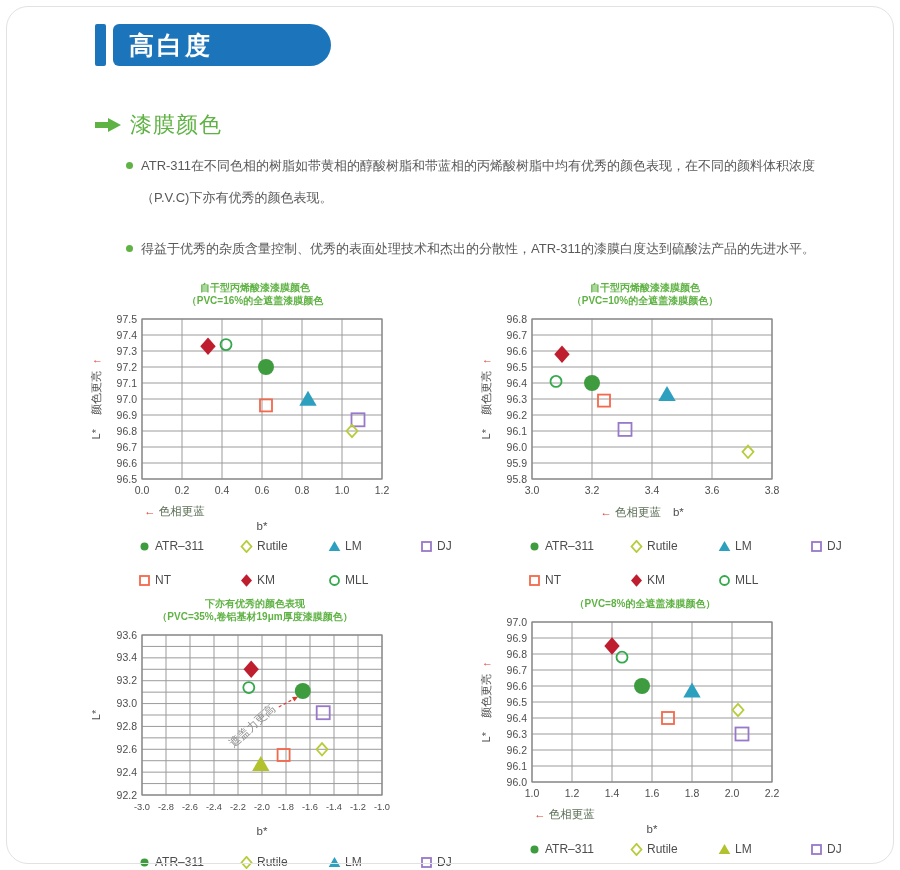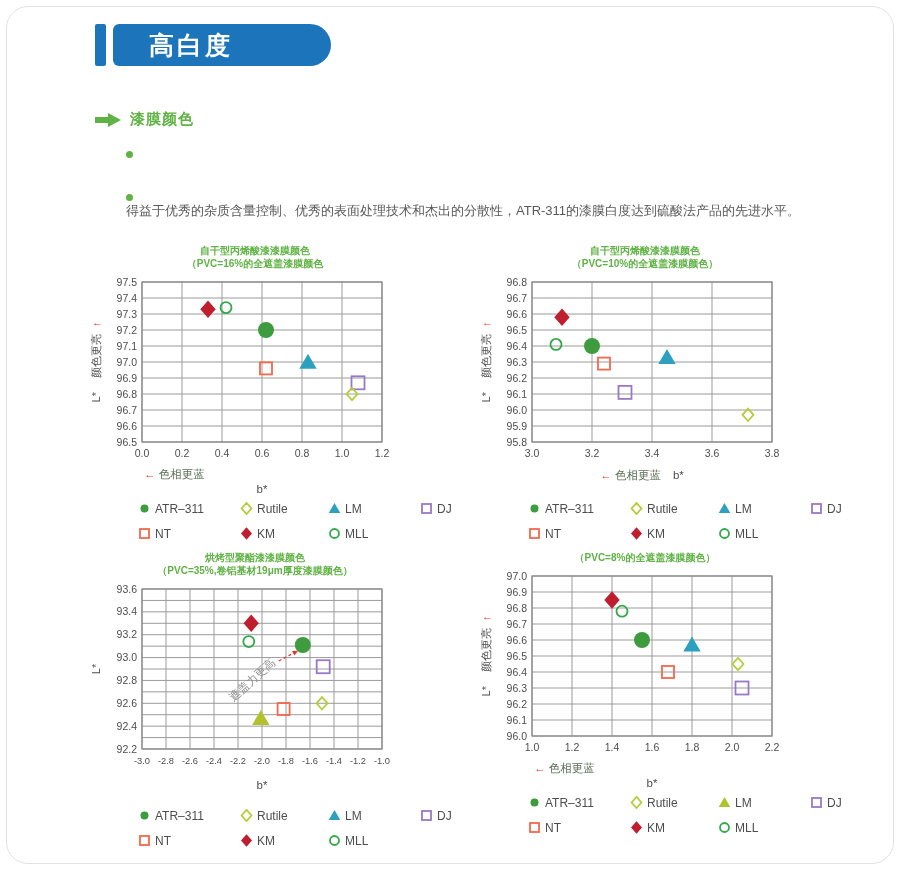--- a/index.html
+++ b/index.html
@@ -4,37 +4,37 @@
 <style>
   html,body{margin:0;padding:0;background:#ffffff;}
   body{width:900px;height:870px;position:relative;overflow:hidden;
        font-family:"Liberation Sans","DejaVu Sans",sans-serif;color:#595959;}
   .frame{position:absolute;inset:6px;border:1px solid #e2e2e2;border-radius:22px;pointer-events:none;}
   
   .header{display:flex;align-items:center;margin:24px 0 0 95px;}
   .hbar{width:11px;height:42px;background:#1C75BB;border-radius:2px;margin-right:7px;}
   .banner{width:218px;height:42px;background:#1C75BB;border-radius:6px 21px 21px 6px;
           display:flex;align-items:center;}
-  .banner .t{color:#fff;font-size:25px;font-weight:bold;letter-spacing:3px;padding-left:36px;}
+  .banner .t{color:#fff;font-size:25px;font-weight:bold;letter-spacing:3px;padding-left:16px;}
   
   .section{display:flex;align-items:center;margin:44px 0 0 95px;}
-  .section .t{color:#5FB244;font-size:15px;font-weight:bold;margin-left:9px;letter-spacing:1px;}
+  .section .t{color:#5FB244;font-size:22px;font-weight:normal;margin-left:9px;letter-spacing:1px;}
   
   .bullet{display:flex;margin:16px 0 0 126px;max-width:760px;}
   .bullet .dot{flex:0 0 7px;width:7px;height:7px;border-radius:50%;background:#5FB244;margin:6px 8px 0 0;}
   .bullet .txt{font-size:13px;line-height:1.6;color:#595959;}
   .bullet .txt .l2{margin-top:11px;}
-  .b2{margin-top:30px;flex-direction:column;}
+  .b2{margin-top:30px;}
   
   .charts{width:780px;margin:22px auto 0 auto;display:grid;
           grid-template-columns:390px 390px;row-gap:10px;justify-items:center;}
   .chart-card{width:346px;}
   .ct{color:#5FB244;font-size:10px;font-weight:bold;text-align:center;line-height:1.3;}
   .plot{margin-top:2px;}
-  .legend{margin:0 0 0 56px;display:grid;grid-template-columns:102px 88px 92px 50px;row-gap:11px;}
+  .legend{margin:0 0 0 56px;display:grid;grid-template-columns:102px 88px 92px 50px;row-gap:20px;}
   .litem{display:flex;align-items:center;gap:4px;font-size:12px;color:#4D4D4D;white-space:nowrap;}
   svg text{font-family:"Liberation Sans","DejaVu Sans",sans-serif;}
 </style>
 </head>
 <body>
 
 <div class="frame"></div>
 
 <div class="header">
   <div class="hbar"></div>
@@ -45,20 +45,24 @@
 
 <div class="section">
   <svg width="26" height="14" viewBox="0 0 26 14">
     <polygon points="0,4 13,4 13,0 26,7 13,14 13,10 0,10" fill="#5FB244"></polygon>
   </svg>
   <span class="t">漆膜颜色</span>
 </div>
 
 <div class="bullet">
   <span class="dot"></span>
+  <div class="txt">
+    <div>ATR-311在不同色相的树脂如带黄相的醇酸树脂和带蓝相的丙烯酸树脂中均有优秀的颜色表现，在不同的颜料体积浓度</div>
+    <div class="l2">（P.V.C)下亦有优秀的颜色表现。</div>
+  </div>
 </div>
 
 <div class="bullet b2">
   <span class="dot"></span>
   <div class="txt">
     <div>得益于优秀的杂质含量控制、优秀的表面处理技术和杰出的分散性，ATR-311的漆膜白度达到硫酸法产品的先进水平。</div>
   </div>
 </div>
 
 <div class="charts">
@@ -273,21 +277,21 @@
         </span>
         <span class="litem">
           <svg width="13" height="13" viewBox="0 0 13 13">
             <circle cx="6.5" cy="6.5" r="4.5" fill="none" stroke="#33A94C" stroke-width="1.8"></circle>
           </svg>
           <span>MLL</span>
         </span>
       </div>
   </div>
   <div class="chart-card">
-    <div class="ct">烘烤型聚酯漆漆膜颜色</div>
+    <div class="ct">下亦有优秀的颜色表现</div>
     <div class="ct">（PVC=35%,卷铝基材19μm厚度漆膜颜色）</div>
     <div class="plot"><svg width="330" height="226" viewBox="0 0 330 226">
           <line x1="60" y1="10" x2="60" y2="170" stroke="#9B9B9B" stroke-width="1"></line>
           <line x1="84.00000000000003" y1="10" x2="84.00000000000003" y2="170" stroke="#9B9B9B" stroke-width="1"></line>
           <line x1="107.99999999999999" y1="10" x2="107.99999999999999" y2="170" stroke="#9B9B9B" stroke-width="1"></line>
           <line x1="132" y1="10" x2="132" y2="170" stroke="#9B9B9B" stroke-width="1"></line>
           <line x1="155.99999999999997" y1="10" x2="155.99999999999997" y2="170" stroke="#9B9B9B" stroke-width="1"></line>
           <line x1="180" y1="10" x2="180" y2="170" stroke="#9B9B9B" stroke-width="1"></line>
           <line x1="204" y1="10" x2="204" y2="170" stroke="#9B9B9B" stroke-width="1"></line>
           <line x1="228" y1="10" x2="228" y2="170" stroke="#9B9B9B" stroke-width="1"></line>

